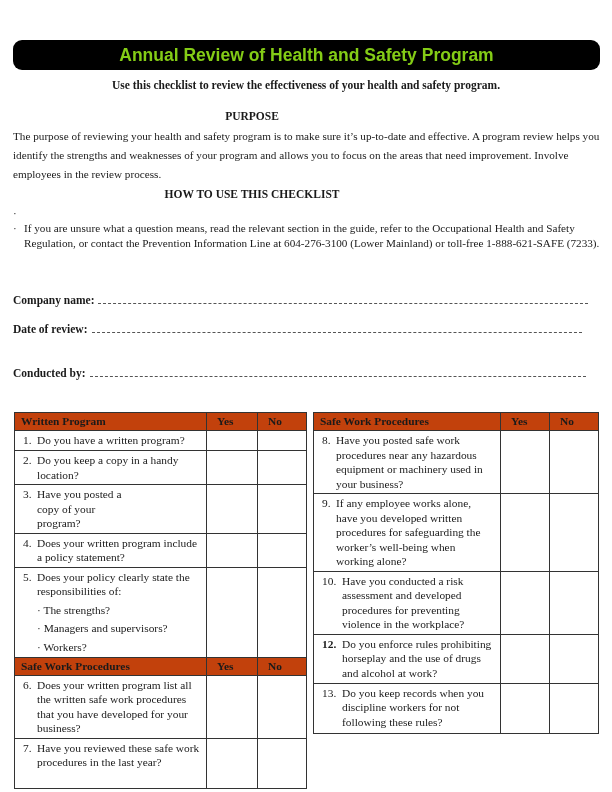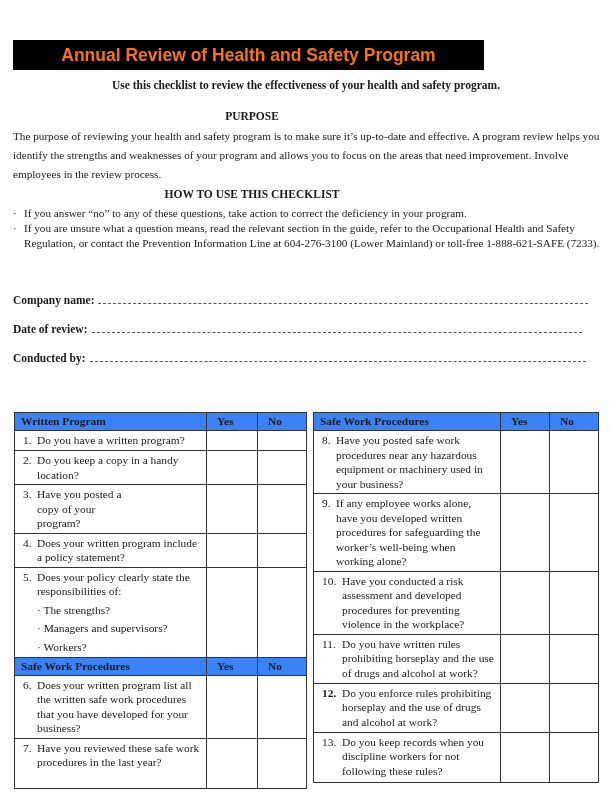--- a/index.html
+++ b/index.html
@@ -2,25 +2,25 @@
 <html><head>
 <meta charset="utf-8">
 <style>
   html, body { margin: 0; padding: 0; background: #ffffff; }
   body {
     width: 612px; height: 792px; position: relative; overflow: hidden;
     font-family: "Liberation Serif", "DejaVu Serif", serif;
     color: #1a1a1a;
   }
   .title-bar {
-    position: absolute; left: 13px; top: 40px; width: 471px; height: 30px;
-    background: #000; color: #f97316;
+    position: absolute; left: 13px; top: 40px; width: 587px; height: 30px;
+    background: #000; color: #84cc16;
     font-family: "Liberation Sans", "DejaVu Sans", sans-serif;
     font-weight: bold; font-size: 17.5px;
-    display: flex; align-items: center; justify-content: center;
+    display: flex; align-items: center; justify-content: center; border-radius: 9px;
   }
   .subtitle {
     position: absolute; left: 0; top: 79px; width: 612px; text-align: center;
     font-size: 11.5px; font-weight: bold;
   }
   .heading {
     position: absolute; left: 0; width: 504px; text-align: center;
     font-size: 11.5px; font-weight: bold;
   }
   .para {
@@ -38,21 +38,21 @@
     display: inline-block; border-bottom: 1px dashed #555; height: 10px; margin-left: 4px;
   }
   table.check {
     position: absolute; border-collapse: collapse;
     font-size: 11.4px; line-height: 14.5px;
   }
   table.check td, table.check th {
     border: 1px solid #333; padding: 0; vertical-align: top;
   }
   table.check th {
-    background: #3b82f6; text-align: left; font-weight: bold;
+    background: #c2410c; text-align: left; font-weight: bold;
     padding: 1px 6px; height: 15px; font-size: 11.4px;
   }
   table.check th.yn { text-align: left; padding: 1px 10px; }
   table.check td.q { padding: 2px 6px 2px 8px; }
   table.check td.box { width: 30px; }
   .qnum { display: inline-block; width: 14px; }
   .qrow { display: flex; }
   .qtext { flex: 1; }
   .sub { padding-left: 14px; margin-top: 4px; }
 </style>
@@ -62,37 +62,36 @@
 <div class="title-bar">Annual Review of Health and Safety Program</div>
 <div class="subtitle">Use this checklist to review the  effectiveness of your health and safety program.</div>
 
 <div class="heading" style="top:110px;">PURPOSE</div>
 <div class="para" style="top:127px;">The purpose of reviewing your health and safety program is to make sure it’s up-to-date and effective. A program review helps you identify the strengths and weaknesses of your program and allows you to focus on the areas that need improvement. Involve employees in the review process.</div>
 
 <div class="heading" style="top:188px;">HOW TO USE THIS CHECKLIST</div>
 <div class="bullets">
   <div class="bullet">
     <span class="dot">·</span>
-    <span>If you answer “no” to any of these questions, take action to correct the deficiency in your program.</span>
   </div>
   <div class="bullet">
     <span class="dot">·</span>
     <span>If you are unsure what a question means, read the relevant section in the guide, refer to the Occupational Health and Safety Regulation, or contact the Prevention Information Line at 604-276-3100 (Lower Mainland) or toll-free 1-888-621-SAFE (7233).</span>
   </div>
 </div>
 
 <div class="field" style="top:293px;">
   <span>Company name:</span>
   <span class="line" style="width:490px;"></span>
 </div>
 <div class="field" style="top:322px;">
   <span>Date of review:</span>
   <span class="line" style="width:490px;"></span>
 </div>
-<div class="field" style="top:351px;">
+<div class="field" style="top:366px;">
   <span>Conducted by:</span>
   <span class="line" style="width:496px;"></span>
 </div>
 
 <table class="check" style="left:14px; top:412px; width:293px;">
   <tbody>
       <tr>
     <th>Written Program</th>
     <th class="yn" style="width:30px;">Yes</th>
     <th class="yn" style="width:28px;">No</th>
@@ -211,30 +210,20 @@
             <span class="qnum" style="width:20px;">10.</span>
             <span class="qtext">Have you conducted a risk assessment and developed procedures for preventing violence in the workplace?</span>
           </div>
         </td>
     <td class="box"></td>
     <td class="box"></td>
   </tr>
   <tr style="height:49px;">
     <td class="q">
           <div class="qrow">
-            <span class="qnum" style="width:20px;">11.</span>
-            <span class="qtext">Do you have written rules prohibiting horseplay and the use of drugs and alcohol at work?</span>
-          </div>
-        </td>
-    <td class="box"></td>
-    <td class="box"></td>
-  </tr>
-  <tr style="height:49px;">
-    <td class="q">
-          <div class="qrow">
             <span class="qnum" style="width:20px;font-weight:bold;">12.</span>
             <span class="qtext">Do you enforce rules prohibiting horseplay and the use of drugs and alcohol at work?</span>
           </div>
         </td>
     <td class="box"></td>
     <td class="box"></td>
   </tr>
   <tr style="height:50px;">
     <td class="q">
           <div class="qrow">

